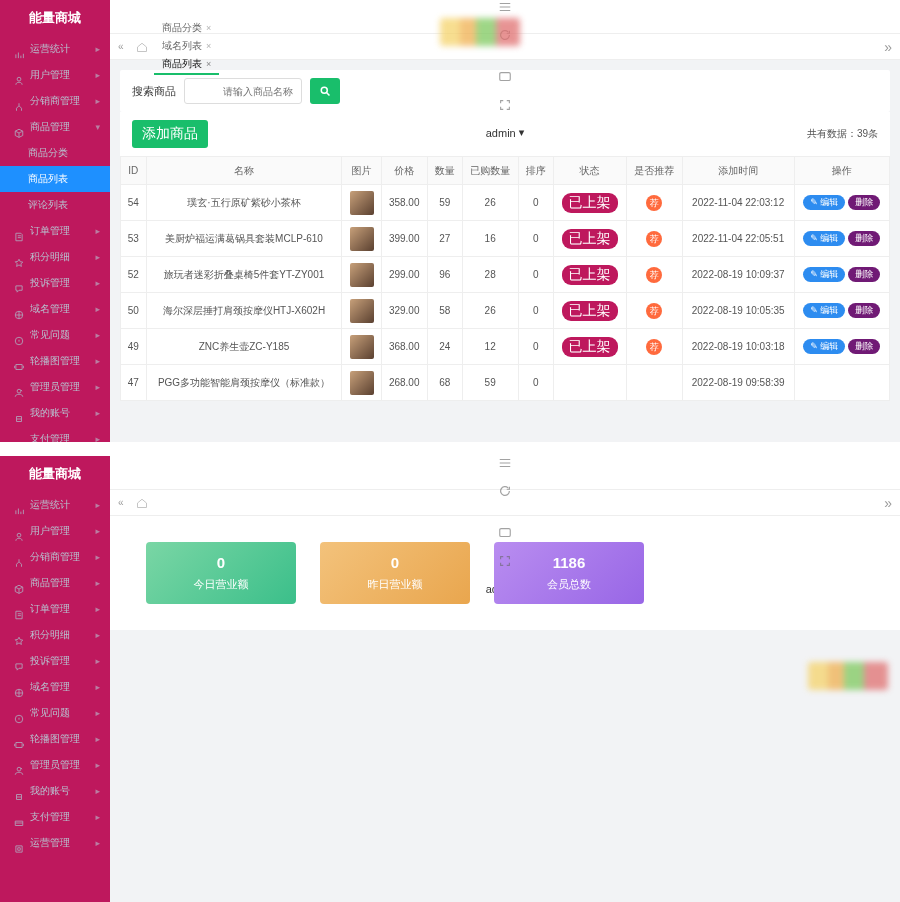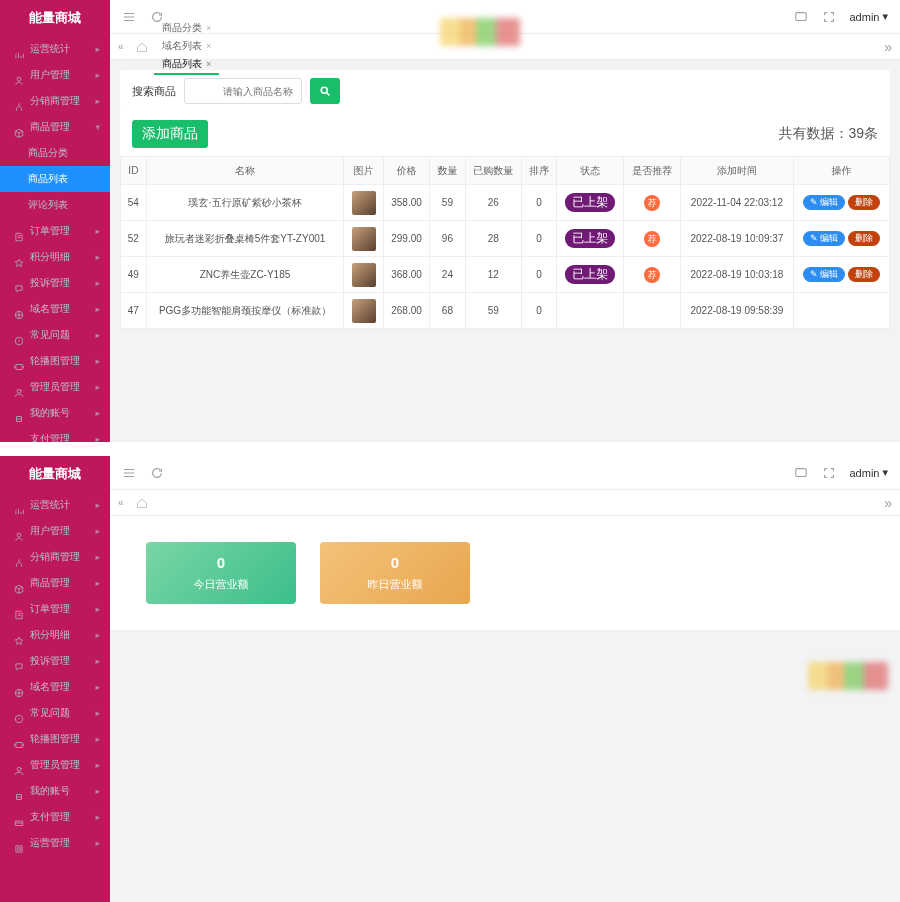--- a/index.html
+++ b/index.html
@@ -16,21 +16,21 @@
 .menu li .mi-ic { width:10px; height:10px; display:inline-block; opacity:.8; }
 .menu li .mi-lb { flex:1; }
 .menu li .chev { font-size:9px; opacity:.6; }
 .menu li.sub { padding-left:28px; }
 .menu li.active { background:#1e90ff; color:#fff; }
 
 .mi-ic svg { width:10px; height:10px; stroke:#aeb9c9; fill:none; stroke-width:1.5; }
 
 
 .main { position:absolute; left:110px; right:0; top:0; bottom:0; background:#f2f3f5; }
-.topbar { height:34px; background:#fff; display:flex; align-items:center; padding:0 12px; gap:14px; border-bottom:1px solid #eee; }
+.topbar { height:34px; background:#fff; display:flex; align-items:center; padding:0 12px; gap:14px; border-bottom:1px solid #eee;flex-direction:column; }
 .topbar .ic { width:14px; height:14px; opacity:.6; cursor:pointer; }
 .topbar .sp { flex:1; }
 .topbar .user { font-size:11px; color:#333; display:flex; align-items:center; gap:3px; }
 
 
 .tabs { height:26px; background:#fff; display:flex; align-items:center; padding:0 8px; gap:6px; border-bottom:1px solid #eee; font-size:10px; }
 .tabs .tab-ic { width:12px; height:12px; opacity:.5; cursor:pointer; }
 .tabs .tab { padding:2px 8px; color:#666; cursor:pointer; display:flex; gap:4px; align-items:center;}
 .tabs .tab .cx { font-size:9px; opacity:.5;}
 .tabs .tab.act { color:#111; border-bottom:2px solid #19be6b; }
@@ -39,34 +39,34 @@
 
 
 .content { padding:10px 10px 0 10px; }
 .sbox { background:#fff; padding:8px 12px; display:flex; align-items:center; gap:8px; border-radius:2px;}
 .sbox .lbl { font-size:11px; color:#333; }
 .sbox input { height:26px; width:118px; border:1px solid #ddd; border-radius:3px; padding:0 8px; font-size:10px; outline:none;text-align:right; }
 .sbox .sbtn { width:30px; height:26px; background:#19be6b; border:none; border-radius:3px; cursor:pointer; display:flex; align-items:center; justify-content:center;}
 .sbox .sbtn svg { width:12px; height:12px; stroke:#fff; fill:none; stroke-width:2;}
 .tbar { background:#fff; padding:8px 12px; display:flex; align-items:center; }
 .addbtn { background:#19be6b; color:#fff; border:none; border-radius:3px; font-size:14px; padding:5px 10px; cursor:pointer; }
-.count { margin-left:auto; font-size:14px; color:#555; }
+.count { margin-left:auto; font-size:10px; color:#555; }
 
 
 .tbl { background:#fff; }
 table { width:100%; border-collapse:collapse; font-size:10px; }
 th,td { border:1px solid #eee; padding:0 6px; text-align:center; color:#555; }
 th { height:28px; background:#fafafa; font-weight:500; color:#666;margin-left:8px; }
 td { height:36px; }
 td.name { text-align:center; }
 .thumb { width:24px; height:24px; display:inline-block; background:linear-gradient(135deg,#c7a07a,#5a4030); border-radius:2px; vertical-align:middle;}
-.badge-on { display:inline-block; background:#701a75; color:#fff; border-radius:9px; padding:1px 7px; font-size:12px;}
+.badge-on { display:inline-block; background:#be185d; color:#fff; border-radius:9px; padding:1px 7px; font-size:14px;}
 .badge-rec { display:inline-block; width:16px; height:16px; border-radius:50%; background:#ff6a3d; color:#fff; font-size:9px; line-height:16px;}
 .btn-e { display:inline-block; background:#2d8cf0; color:#fff; border-radius:9px; padding:1px 7px; font-size:9px; cursor:pointer;}
-.btn-d { display:inline-block; background:#c2410c; color:#fff; border-radius:9px; padding:1px 7px; font-size:9px; cursor:pointer; margin-left:3px;}
+.btn-d { display:inline-block; background:#701a75; color:#fff; border-radius:9px; padding:1px 7px; font-size:9px; cursor:pointer; margin-left:3px;}
 
 
 .cards { display:flex; gap:24px; padding:26px 36px; background:#fff; }
 .card { flex:0 0 150px; height:62px; border-radius:4px; color:#fff; display:flex; flex-direction:column; align-items:center; justify-content:center; gap:6px; font-size:11px;}
 .card .val { font-size:15px; font-weight:600;}
 .c-green { background:linear-gradient(135deg,#7ad6a5,#3bbf8a);}
 .c-orange{ background:linear-gradient(135deg,#f3c27b,#e9a64e);}
 .c-purple{ background:linear-gradient(135deg,#b98df0,#9866e6);}
 
 .blurlogo { position:absolute; width:80px; height:28px; border-radius:3px; filter:blur(3px);
@@ -265,30 +265,56 @@
     <td>358.00</td>
                 <td>59</td>
                 <td>26</td>
                 <td>0</td>
     <td><span class="badge-on">已上架</span></td>
     <td><span class="badge-rec">荐</span></td>
     <td>2022-11-04 22:03:12</td>
     <td><span class="btn-e">✎ 编辑</span><span class="btn-d">删除</span></td>
               </tr>
               <tr>
+                <td>53</td>
+    <td class="name">美厨炉福运满葛锅具套装MCLP-610</td>
+    <td><span class="thumb"></span></td>
+    <td>399.00</td>
+                <td>27</td>
+                <td>16</td>
+                <td>0</td>
+    <td><span class="badge-on">已上架</span></td>
+    <td><span class="badge-rec">荐</span></td>
+    <td>2022-11-04 22:05:51</td>
+    <td><span class="btn-e">✎ 编辑</span><span class="btn-d">删除</span></td>
+              </tr>
+              <tr>
                 <td>52</td>
     <td class="name">旅玩者迷彩折叠桌椅5件套YT-ZY001</td>
     <td><span class="thumb"></span></td>
     <td>299.00</td>
                 <td>96</td>
                 <td>28</td>
                 <td>0</td>
     <td><span class="badge-on">已上架</span></td>
     <td><span class="badge-rec">荐</span></td>
     <td>2022-08-19 10:09:37</td>
+    <td><span class="btn-e">✎ 编辑</span><span class="btn-d">删除</span></td>
+              </tr>
+              <tr>
+                <td>50</td>
+    <td class="name">海尔深层捶打肩颈按摩仪HTJ-X602H</td>
+    <td><span class="thumb"></span></td>
+    <td>329.00</td>
+                <td>58</td>
+                <td>26</td>
+                <td>0</td>
+    <td><span class="badge-on">已上架</span></td>
+    <td><span class="badge-rec">荐</span></td>
+    <td>2022-08-19 10:05:35</td>
     <td><span class="btn-e">✎ 编辑</span><span class="btn-d">删除</span></td>
               </tr>
               <tr>
                 <td>49</td>
     <td class="name">ZNC养生壶ZC-Y185</td>
     <td><span class="thumb"></span></td>
     <td>368.00</td>
                 <td>24</td>
                 <td>12</td>
                 <td>0</td>
@@ -452,16 +478,20 @@
     </div>
     <div class="cards" id="cards">
         <div class="card c-green">
           <div class="val">0</div>
           <div>今日营业额</div>
         </div>
         <div class="card c-orange">
           <div class="val">0</div>
           <div>昨日营业额</div>
         </div>
+        <div class="card c-purple">
+          <div class="val">1186</div>
+          <div>会员总数</div>
+        </div>
       </div>
   </div>
   <div class="blurlogo"></div>
 </div>
 
 </body></html>

